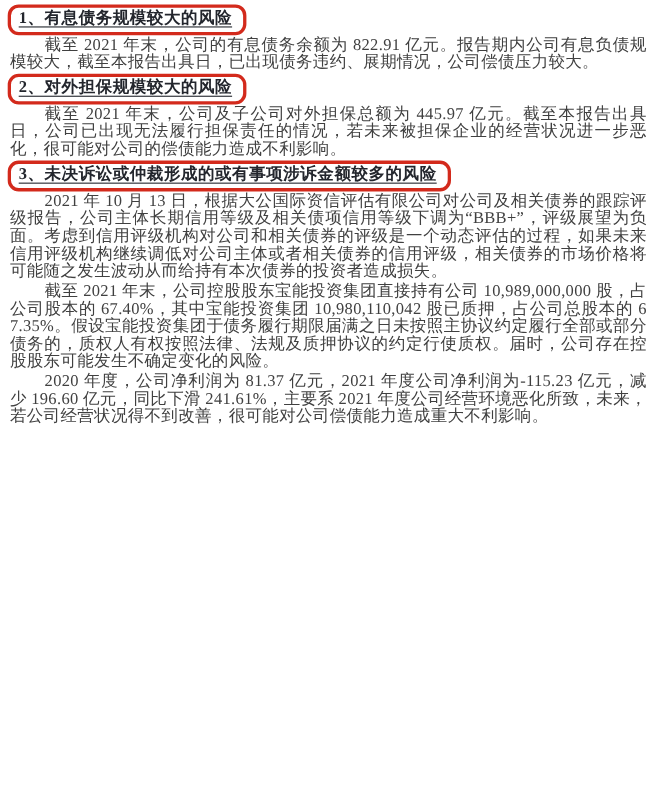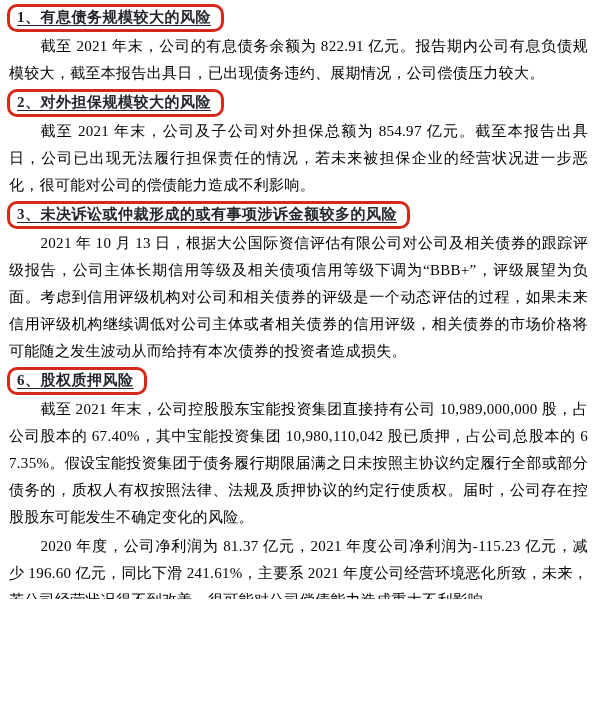--- a/index.html
+++ b/index.html
@@ -34,22 +34,22 @@
     color: #23262d;
     line-height: 18px;
     text-decoration: underline;
     text-decoration-thickness: 1px;
     text-underline-offset: 3px;
     letter-spacing: 0.5px;
     white-space: nowrap;
   }
   .risk-paragraph {
     font-size: 15px;
-    line-height: 27px;
-    color: #000000;
+    line-height: 16px;
+    color: #404040;
     text-align: justify;
     text-indent: 2.1em;
     word-break: break-all;
     letter-spacing: 0.3px;
     margin: 1px 0 2px 0;
   }
 </style>
 </head>
 <body>
 
@@ -63,44 +63,39 @@
     </div>
     <p class="risk-paragraph">截至 2021 年末，公司的有息债务余额为 822.91 亿元。报告期内公司有息负债规模较大，截至本报告出具日，已出现债务违约、展期情况，公司偿债压力较大。</p>
   </section>
 
   <section class="risk-section">
     <div class="heading-row">
       <span class="red-box">
         <span class="heading-text">2、对外担保规模较大的风险</span>
       </span>
     </div>
-    <p class="risk-paragraph">截至 2021 年末，公司及子公司对外担保总额为 854.97 亿元。截至本报告出具日，公司已出现无法履行担保责任的情况，若未来被担保企业的经营状况进一步恶化，很可能对公司的偿债能力造成不利影响。</p>
+    <p class="risk-paragraph">截至 2021 年末，公司及子公司对外担保总额为 445.97 亿元。截至本报告出具日，公司已出现无法履行担保责任的情况，若未来被担保企业的经营状况进一步恶化，很可能对公司的偿债能力造成不利影响。</p>
   </section>
 
   <section class="risk-section">
     <div class="heading-row">
       <span class="red-box">
         <span class="heading-text">3、未决诉讼或仲裁形成的或有事项涉诉金额较多的风险</span>
       </span>
     </div>
   </section>
 
   <section class="risk-section">
   </section>
 
   <section class="risk-section">
     <p class="risk-paragraph">2021 年 10 月 13 日，根据大公国际资信评估有限公司对公司及相关债券的跟踪评级报告，公司主体长期信用等级及相关债项信用等级下调为“BBB+”，评级展望为负面。考虑到信用评级机构对公司和相关债券的评级是一个动态评估的过程，如果未来信用评级机构继续调低对公司主体或者相关债券的信用评级，相关债券的市场价格将可能随之发生波动从而给持有本次债券的投资者造成损失。</p>
   </section>
 
   <section class="risk-section">
-    <div class="heading-row">
-      <span class="red-box">
-        <span class="heading-text">6、股权质押风险</span>
-      </span>
-    </div>
     <p class="risk-paragraph">截至 2021 年末，公司控股股东宝能投资集团直接持有公司 10,989,000,000 股，占公司股本的 67.40%，其中宝能投资集团 10,980,110,042 股已质押，占公司总股本的 67.35%。假设宝能投资集团于债务履行期限届满之日未按照主协议约定履行全部或部分债务的，质权人有权按照法律、法规及质押协议的约定行使质权。届时，公司存在控股股东可能发生不确定变化的风险。</p>
   </section>
 
   <section class="risk-section">
     <p class="risk-paragraph">2020 年度，公司净利润为 81.37 亿元，2021 年度公司净利润为-115.23 亿元，减少 196.60 亿元，同比下滑 241.61%，主要系 2021 年度公司经营环境恶化所致，未来，若公司经营状况得不到改善，很可能对公司偿债能力造成重大不利影响。</p>
   </section>
 
 </div>
 
 </body></html>

